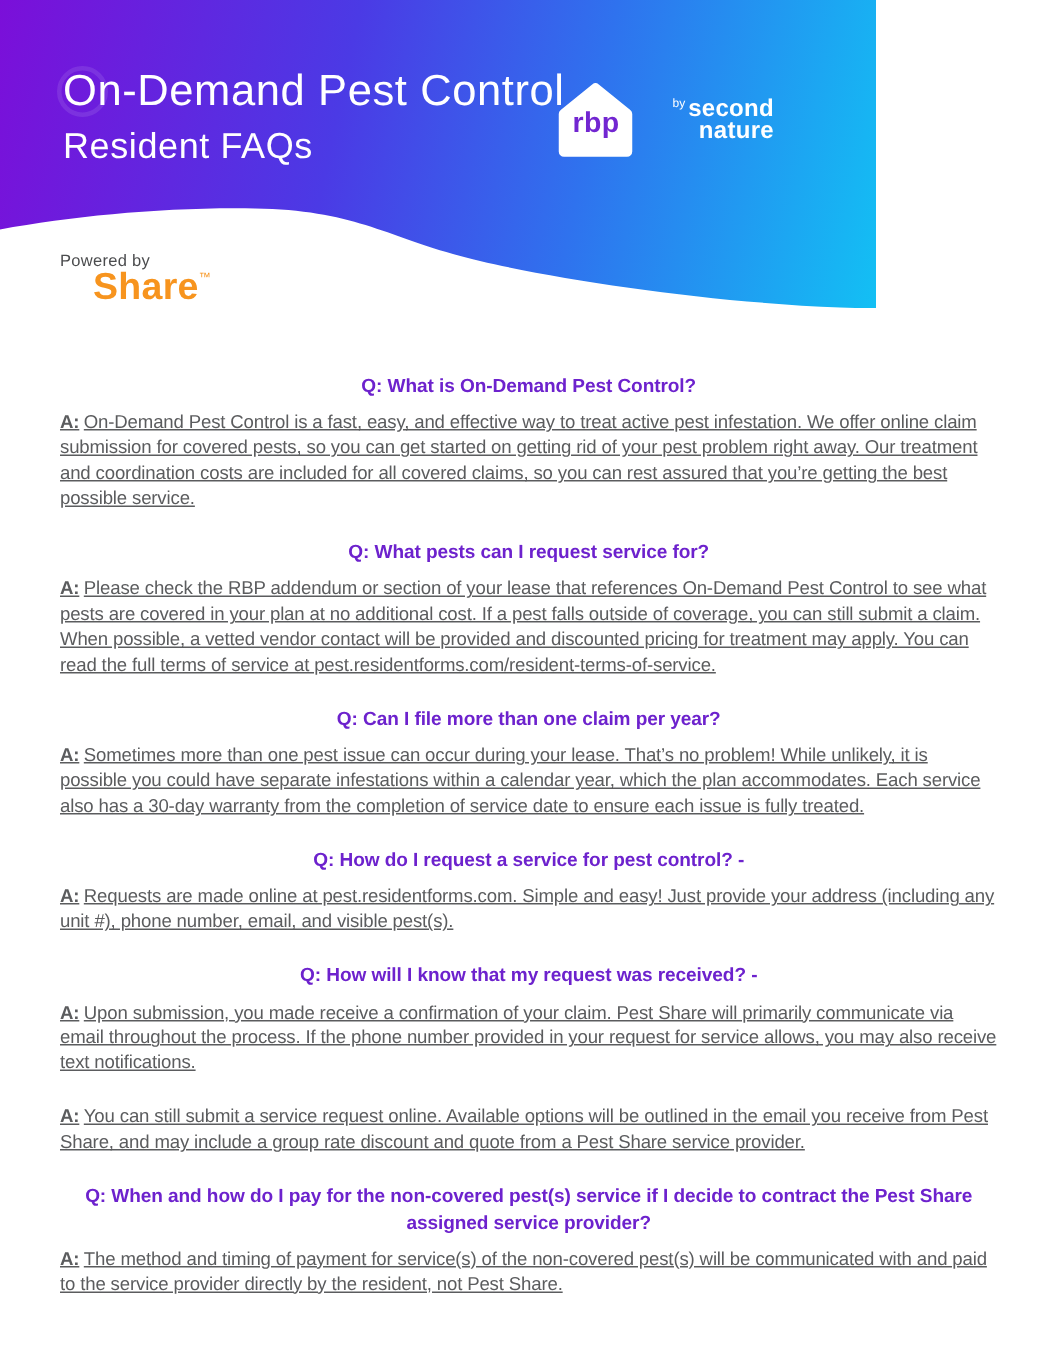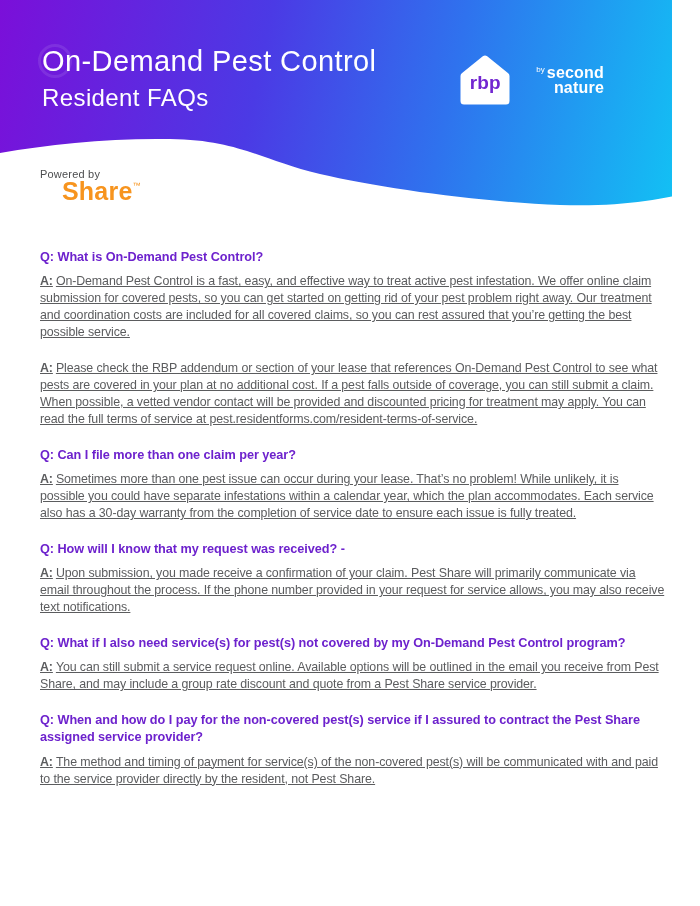--- a/index.html
+++ b/index.html
@@ -5,21 +5,21 @@
   * { margin:0; padding:0; box-sizing:border-box; }
   html,body { background:#e9e9e9; }
   body { font-family:"Liberation Sans","DejaVu Sans",sans-serif; }
   .page {
     position:relative; width:700px; height:906px; margin:0 auto;
     background:#ffffff; overflow:hidden;
   }
 
   
   .hero {
-    position:relative; width:672px; height:235px;
+    position:relative; width:584px; height:235px;
     background:linear-gradient(102deg,
       var(--gradient_start,#7b0fd9) 0%,
       #4b3ae5 38%,
       #2f72ee 65%,
       var(--gradient_end,#12c2f4) 100%);
   }
   .deco-ring {
     position:absolute; left:38px; top:44px; width:34px; height:34px;
     border-radius:50%; border:3px solid rgba(255,255,255,0.10);
   }
@@ -47,21 +47,21 @@
   .ps-word { color:var(--orange,#f7941e); font-weight:700; font-size:25px; line-height:0.92; letter-spacing:0.2px; }
   .ps-bug { margin-left:6px; margin-top:-4px; }
   .ps-share-row { margin-left:22px;text-align:center; }
   .ps-tm { font-size:8px; font-weight:400; vertical-align:12px; }
 
   
   .faq-list { position:absolute; left:40px; top:249px; width:625px; }
   .faq-item { margin-bottom:19px; }
   .faq-q {
     color:var(--question,#6d22cd); font-weight:700; font-size:12.7px;
-    line-height:1.35; letter-spacing:-0.05px; margin-bottom:7px;
+    line-height:1.35; letter-spacing:-0.05px; margin-bottom:7px;text-align:center;
   }
   .faq-a {
     color:var(--answer,#5b5c5e); font-size:12.4px; line-height:1.37;
     letter-spacing:-0.1px;
     text-decoration:underline;
   }
   .faq-a .a-prefix { font-weight:700; margin-right:3px; }
 </style>
 </head>
 <body>
@@ -106,51 +106,55 @@
 
   <main class="faq-list">
     <div class="faq-item">
       <div class="faq-q">Q: What is On-Demand Pest Control?</div>
       <div class="faq-a">
         <span class="a-prefix">A:</span><span class="a-text">On-Demand Pest Control is a fast, easy, and effective way to treat active pest infestation. We offer online claim submission for covered pests, so you can get started on getting rid of your pest problem right away. Our treatment and coordination costs are included for all covered claims, so you can rest assured that you’re getting the best possible service.</span>
       </div>
     </div>
 
     <div class="faq-item">
+      <div class="faq-q">Q: What pests can I request service for?</div>
       <div class="faq-a">
         <span class="a-prefix">A:</span><span class="a-text">Please check the RBP addendum or section of your lease that references On-Demand Pest Control to see what pests are covered in your plan at no additional cost. If a pest falls outside of coverage, you can still submit a claim. When possible, a vetted vendor contact will be provided and discounted pricing for treatment may apply. You can read the full terms of service at pest.residentforms.com/resident-terms-of-service.</span>
       </div>
     </div>
 
     <div class="faq-item">
       <div class="faq-q">Q: Can I file more than one claim per year?</div>
       <div class="faq-a">
         <span class="a-prefix">A:</span><span class="a-text">Sometimes more than one pest issue can occur during your lease. That’s no problem! While unlikely, it is possible you could have separate infestations within a calendar year, which the plan accommodates. Each service also has a 30-day warranty from the completion of service date to ensure each issue is fully treated.</span>
       </div>
     </div>
 
     <div class="faq-item">
+      <div class="faq-q">Q: How do I request a service for pest control? -</div>
+      <div class="faq-a">
+        <span class="a-prefix">A:</span><span class="a-text">Requests are made online at pest.residentforms.com. Simple and easy! Just provide your address (including any unit #), phone number, email, and visible pest(s).</span>
+      </div>
     </div>
 
     <div class="faq-item">
       <div class="faq-q">Q: How will I know that my request was received? -</div>
       <div class="faq-a">
         <span class="a-prefix">A:</span><span class="a-text">Upon submission, you made receive a confirmation of your claim. Pest Share will primarily communicate via email throughout the process. If the phone number provided in your request for service allows, you may also receive text notifications.</span>
       </div>
     </div>
 
     <div class="faq-item">
-      <div class="faq-q">Q: What if I also need service(s) for pest(s) not covered by my On-Demand Pest Control program?</div>
       <div class="faq-a">
         <span class="a-prefix">A:</span><span class="a-text">You can still submit a service request online. Available options will be outlined in the email you receive from Pest Share, and may include a group rate discount and quote from a Pest Share service provider.</span>
       </div>
     </div>
 
     <div class="faq-item">
-      <div class="faq-q">Q: When and how do I pay for the non-covered pest(s) service if I assured to contract the Pest Share assigned service provider?</div>
+      <div class="faq-q">Q: When and how do I pay for the non-covered pest(s) service if I decide to contract the Pest Share assigned service provider?</div>
       <div class="faq-a">
         <span class="a-prefix">A:</span><span class="a-text">The method and timing of payment for service(s) of the non-covered pest(s) will be communicated with and paid to the service provider directly by the resident, not Pest Share.</span>
       </div>
     </div>
 
   </main>
 
 </div>
 
 </body></html>

